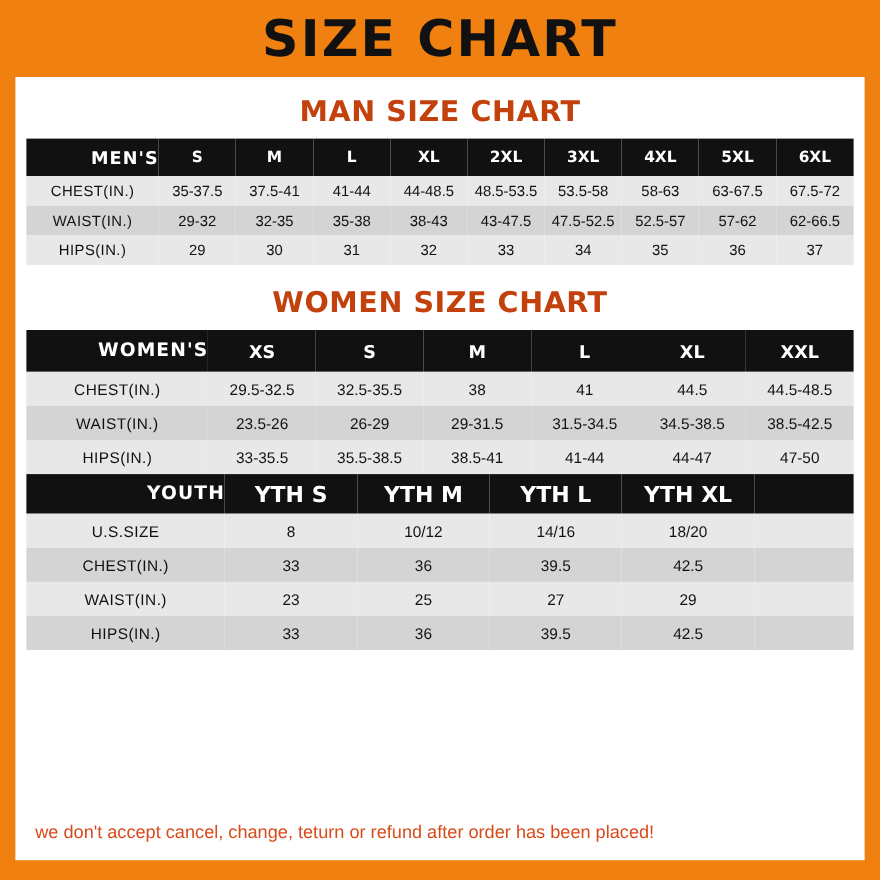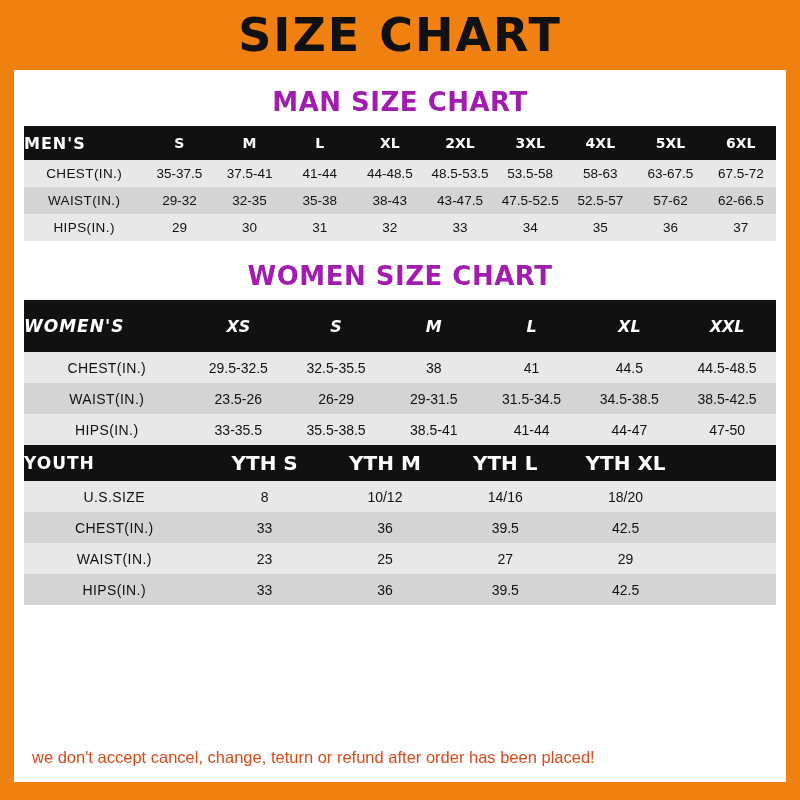--- a/index.html
+++ b/index.html
@@ -50,21 +50,21 @@
     padding: 0 10px;
     box-sizing: border-box;
     display: flex;
     flex-direction: column;
   }
   .section-title {
     text-align: center;
     font-family: "DejaVu Sans", sans-serif;
     font-weight: bold;
     font-size: 26px;
-    color: #a21caf;
+    color: #c2410c;
     letter-spacing: 0.5px;
   }
   .st-man { margin-top: 17px; margin-bottom: 9px; }
   .st-women { margin-top: 20px; margin-bottom: 9px; }
   .st-youth { margin-top: 22px; margin-bottom: 9px; }
 
   table.size-table {
     border-collapse: collapse;
     width: 100%;
     table-layout: fixed;
@@ -77,42 +77,42 @@
     background: #111111;
     color: #ffffff;
     font-family: "DejaVu Sans", sans-serif;
     font-weight: bold;
     font-size: 14px;
     height: 34px;
     text-align: center;
     vertical-align: middle;
   }
   .hdr-row th.label-cell {
-    text-align: left;
+    text-align: right;
     font-size: 16px;
     letter-spacing: 1px;
   }
   .data-row td {
     height: 27px;
     text-align: center;
     vertical-align: middle;
     font-size: 13.5px;
     color: #111111;
     font-family: "Liberation Sans", sans-serif;
   }
   .data-row td.label-cell {
     text-align: center;
     font-size: 13.5px;
     letter-spacing: 0.4px;
   }
   .row-light td { background: #e8e8e8; }
   .row-dark td { background: #d4d4d4; }
 
   
-  .women .hdr-row th { height: 52px; font-size: 16px; font-style: italic; }
+  .women .hdr-row th { height: 38px; font-size: 16px; }
   .women .hdr-row th.label-cell { font-size: 17px; }
   .women .data-row td { height: 31px; font-size: 14px; }
 
   .youth .hdr-row th { height: 36px; font-size: 20px; }
   .youth .hdr-row th.label-cell { font-size: 17px; }
   .youth .data-row td { height: 31px; font-size: 14px; }
 
   .footer-note {
     margin-top: auto;
     padding: 12px 8px 14px 8px;

